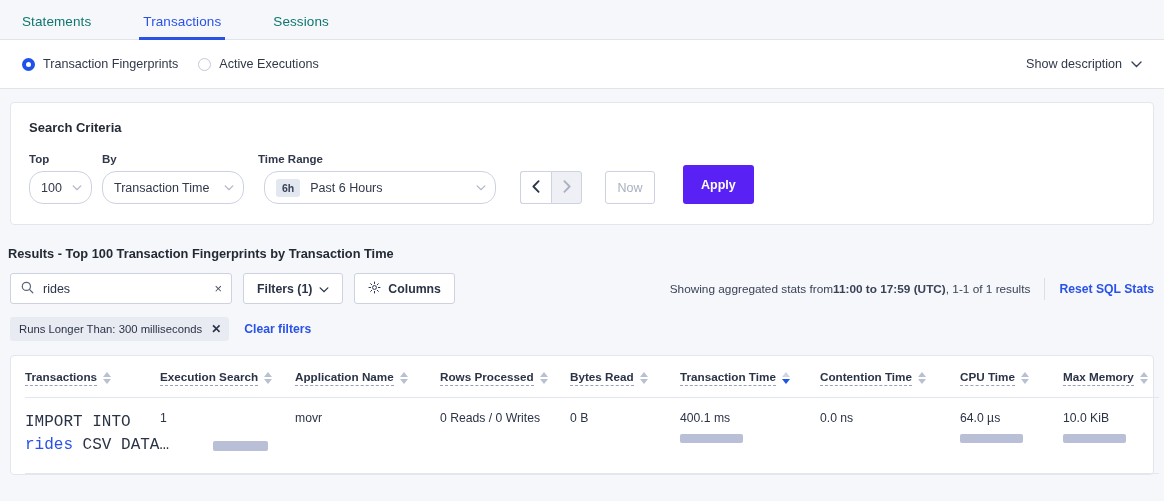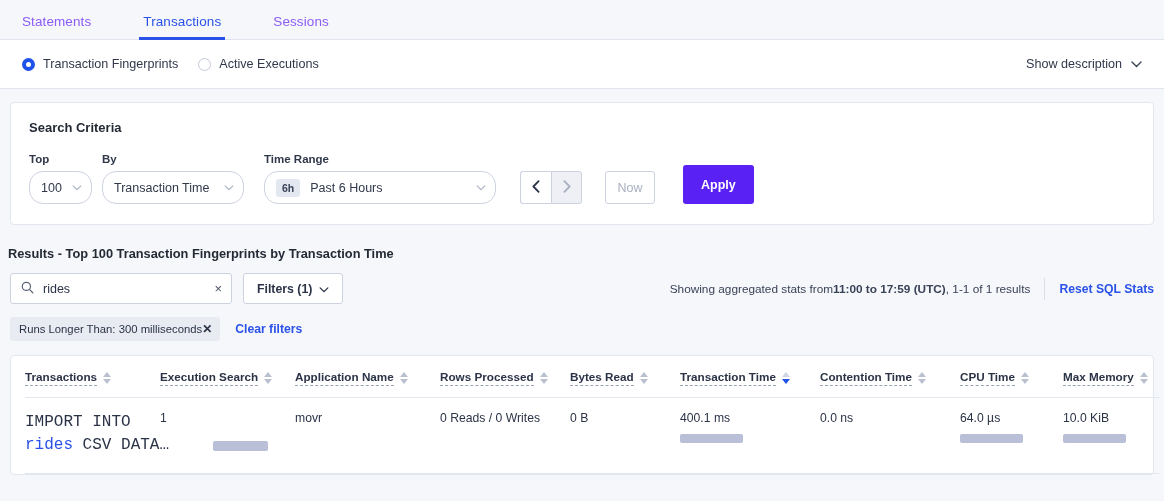--- a/index.html
+++ b/index.html
@@ -17,21 +17,21 @@
     height: 40px;
     background: #f5f7fa;
     display: flex;
     align-items: flex-end;
     padding: 0 0 0 22px;
     border-bottom: 1px solid #e0e4ec;
     position: relative;
   }
   .tab {
     font-size: 13.5px;
-    color: #8b5cf6;
+    color: #0f766e;
     padding: 0 0 10px 0;
     margin-right: 52px;
     cursor: pointer;
     letter-spacing: .1px;
     position: relative;
   }
   .tab.active { color: #2a52e8; font-weight: 400; }
   .tab.active::after {
     content: "";
     position: absolute;
@@ -147,21 +147,21 @@
   }
   .stats b { font-weight: bold; }
   .divider-v { width: 1px; height: 22px; background: #d9dee8; margin: 0 14px; }
   .reset-link { font-size: 12.2px; color: #2a52e8; font-weight: bold; cursor: pointer; }
 
   .chips { display: flex; align-items: center; margin: 13px 10px 0 10px; }
   .chip {
     background: #e8ebf2; border-radius: 3px;
     font-size: 11.3px; color: #2b3347;
     padding: 5px 8px 5px 9px;
-    display: flex; align-items: center; 
+    display: flex; align-items: center; gap: 9px;
   }
   .chip .x { font-size: 12px; cursor: pointer; font-weight: bold; }
   .clear-filters { margin-left: 15px; font-size: 12.2px; color: #2a52e8; font-weight: bold; cursor: pointer; }
 
   
   .tablecard {
     background: #fff; border: 1px solid #e2e6ee; border-radius: 4px;
     margin: 14px 10px 0 10px;
     padding: 0 14px;
   }
@@ -262,21 +262,21 @@
         <span class="val">Transaction Time</span>
         <span class="chev">
           <svg width="10" height="6" viewBox="0 0 11 7">
               <path d="M1 1l4.5 4.5L10 1" stroke="#aeb5c6" stroke-width="1.4" fill="none" stroke-linecap="round"></path>
             </svg>
         </span>
       </div>
     </div>
 
     <div>
-      <div class="field-label" style="margin-left:10px;">Time Range</div>
+      <div class="field-label" style="margin-left:4px;">Time Range</div>
       <div class="select" id="sel-time">
         <span class="badge6h">6h</span>
         <span class="val">Past 6 Hours</span>
         <span class="chev">
           <svg width="10" height="6" viewBox="0 0 11 7">
               <path d="M1 1l4.5 4.5L10 1" stroke="#aeb5c6" stroke-width="1.4" fill="none" stroke-linecap="round"></path>
             </svg>
         </span>
       </div>
     </div>
@@ -324,20 +324,29 @@
 
   <div class="tbtn">
     <span>Filters (1)</span>
     <span>
       <svg width="10" height="6" viewBox="0 0 11 7">
           <path d="M1 1l4.5 4.5L10 1" stroke="#2b3347" stroke-width="1.5" fill="none" stroke-linecap="round"></path>
         </svg>
     </span>
   </div>
 
+  <div class="tbtn">
+    <span>
+      <svg width="13" height="13" viewBox="0 0 16 16">
+          <circle cx="8" cy="8" r="2.4" stroke="#2b3347" stroke-width="1.2" fill="none"></circle>
+          <path d="M8 1.2v2M8 12.8v2M1.2 8h2M12.8 8h2M3.3 3.3l1.4 1.4M11.3 11.3l1.4 1.4M12.7 3.3l-1.4 1.4M4.7 11.3l-1.4 1.4" stroke="#2b3347" stroke-width="1.2" stroke-linecap="round"></path>
+        </svg>
+    </span>
+    <span>Columns</span>
+  </div>
 
   <div class="spacer"></div>
 
   <div class="stats">
     <span>Showing aggregated stats from </span>
       <b>11:00 to 17:59 (UTC)</b>
       <span>, 1-1 of 1 results</span>
   </div>
   <div class="divider-v"></div>
   <div class="reset-link">Reset SQL Stats</div>

